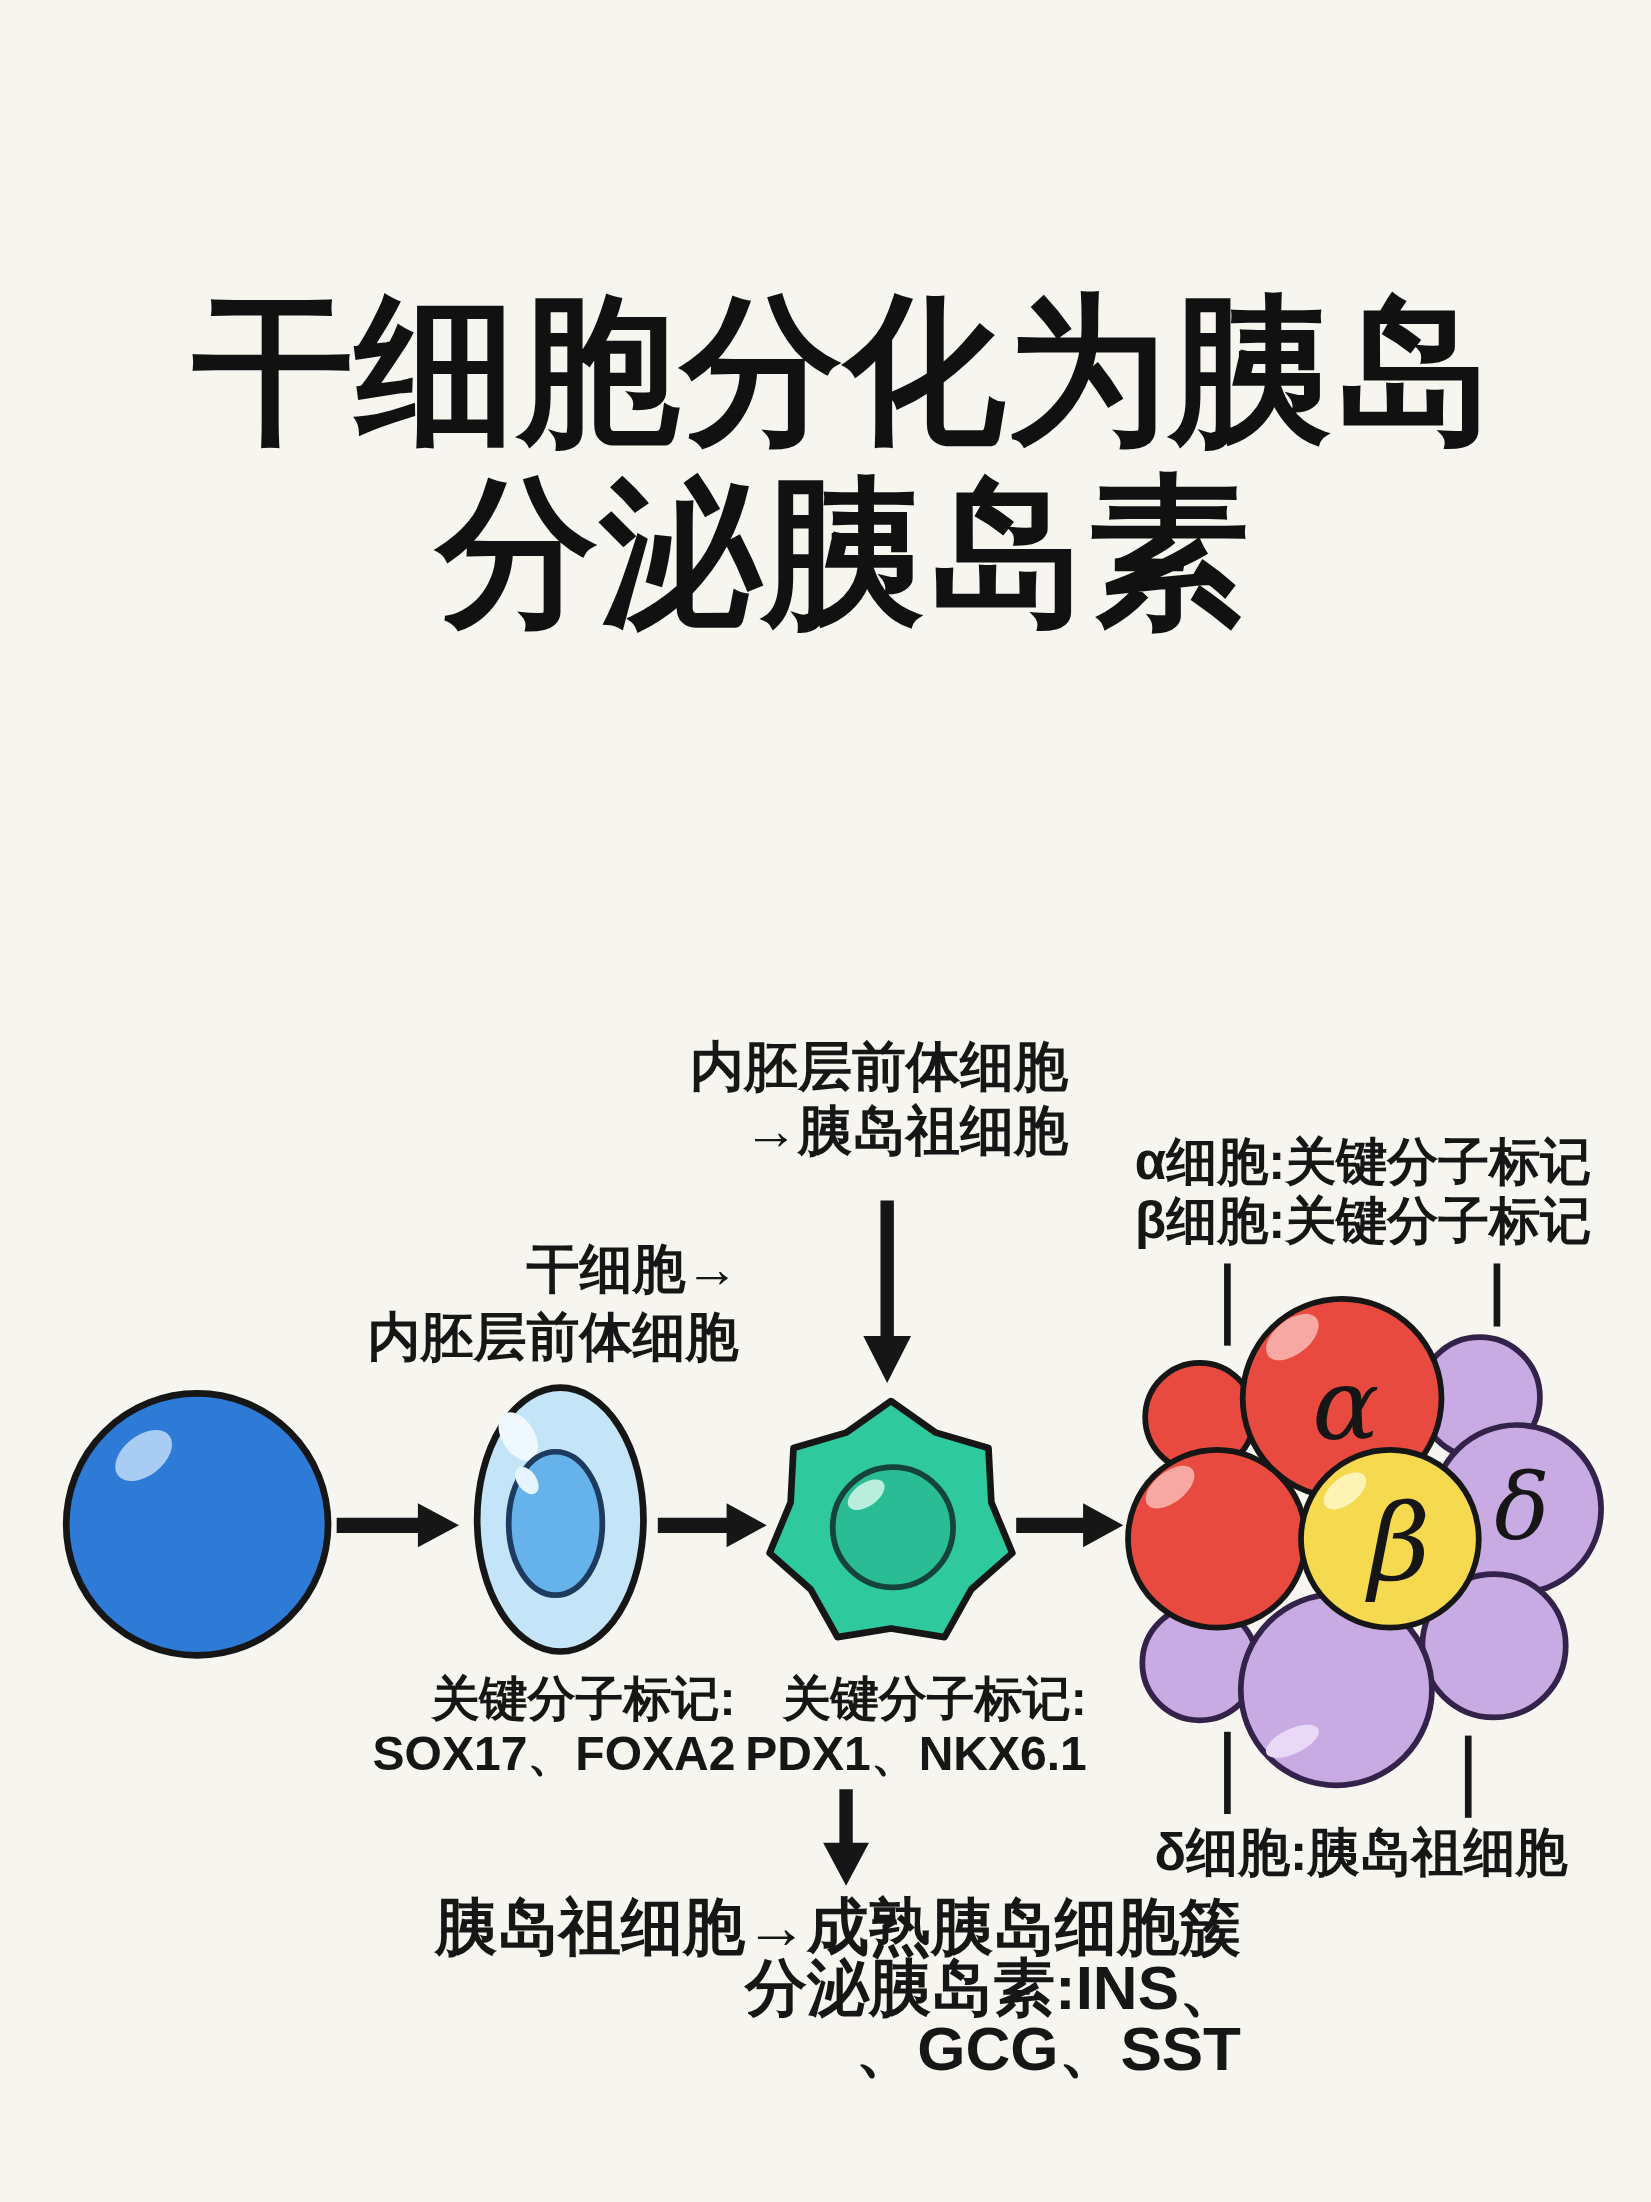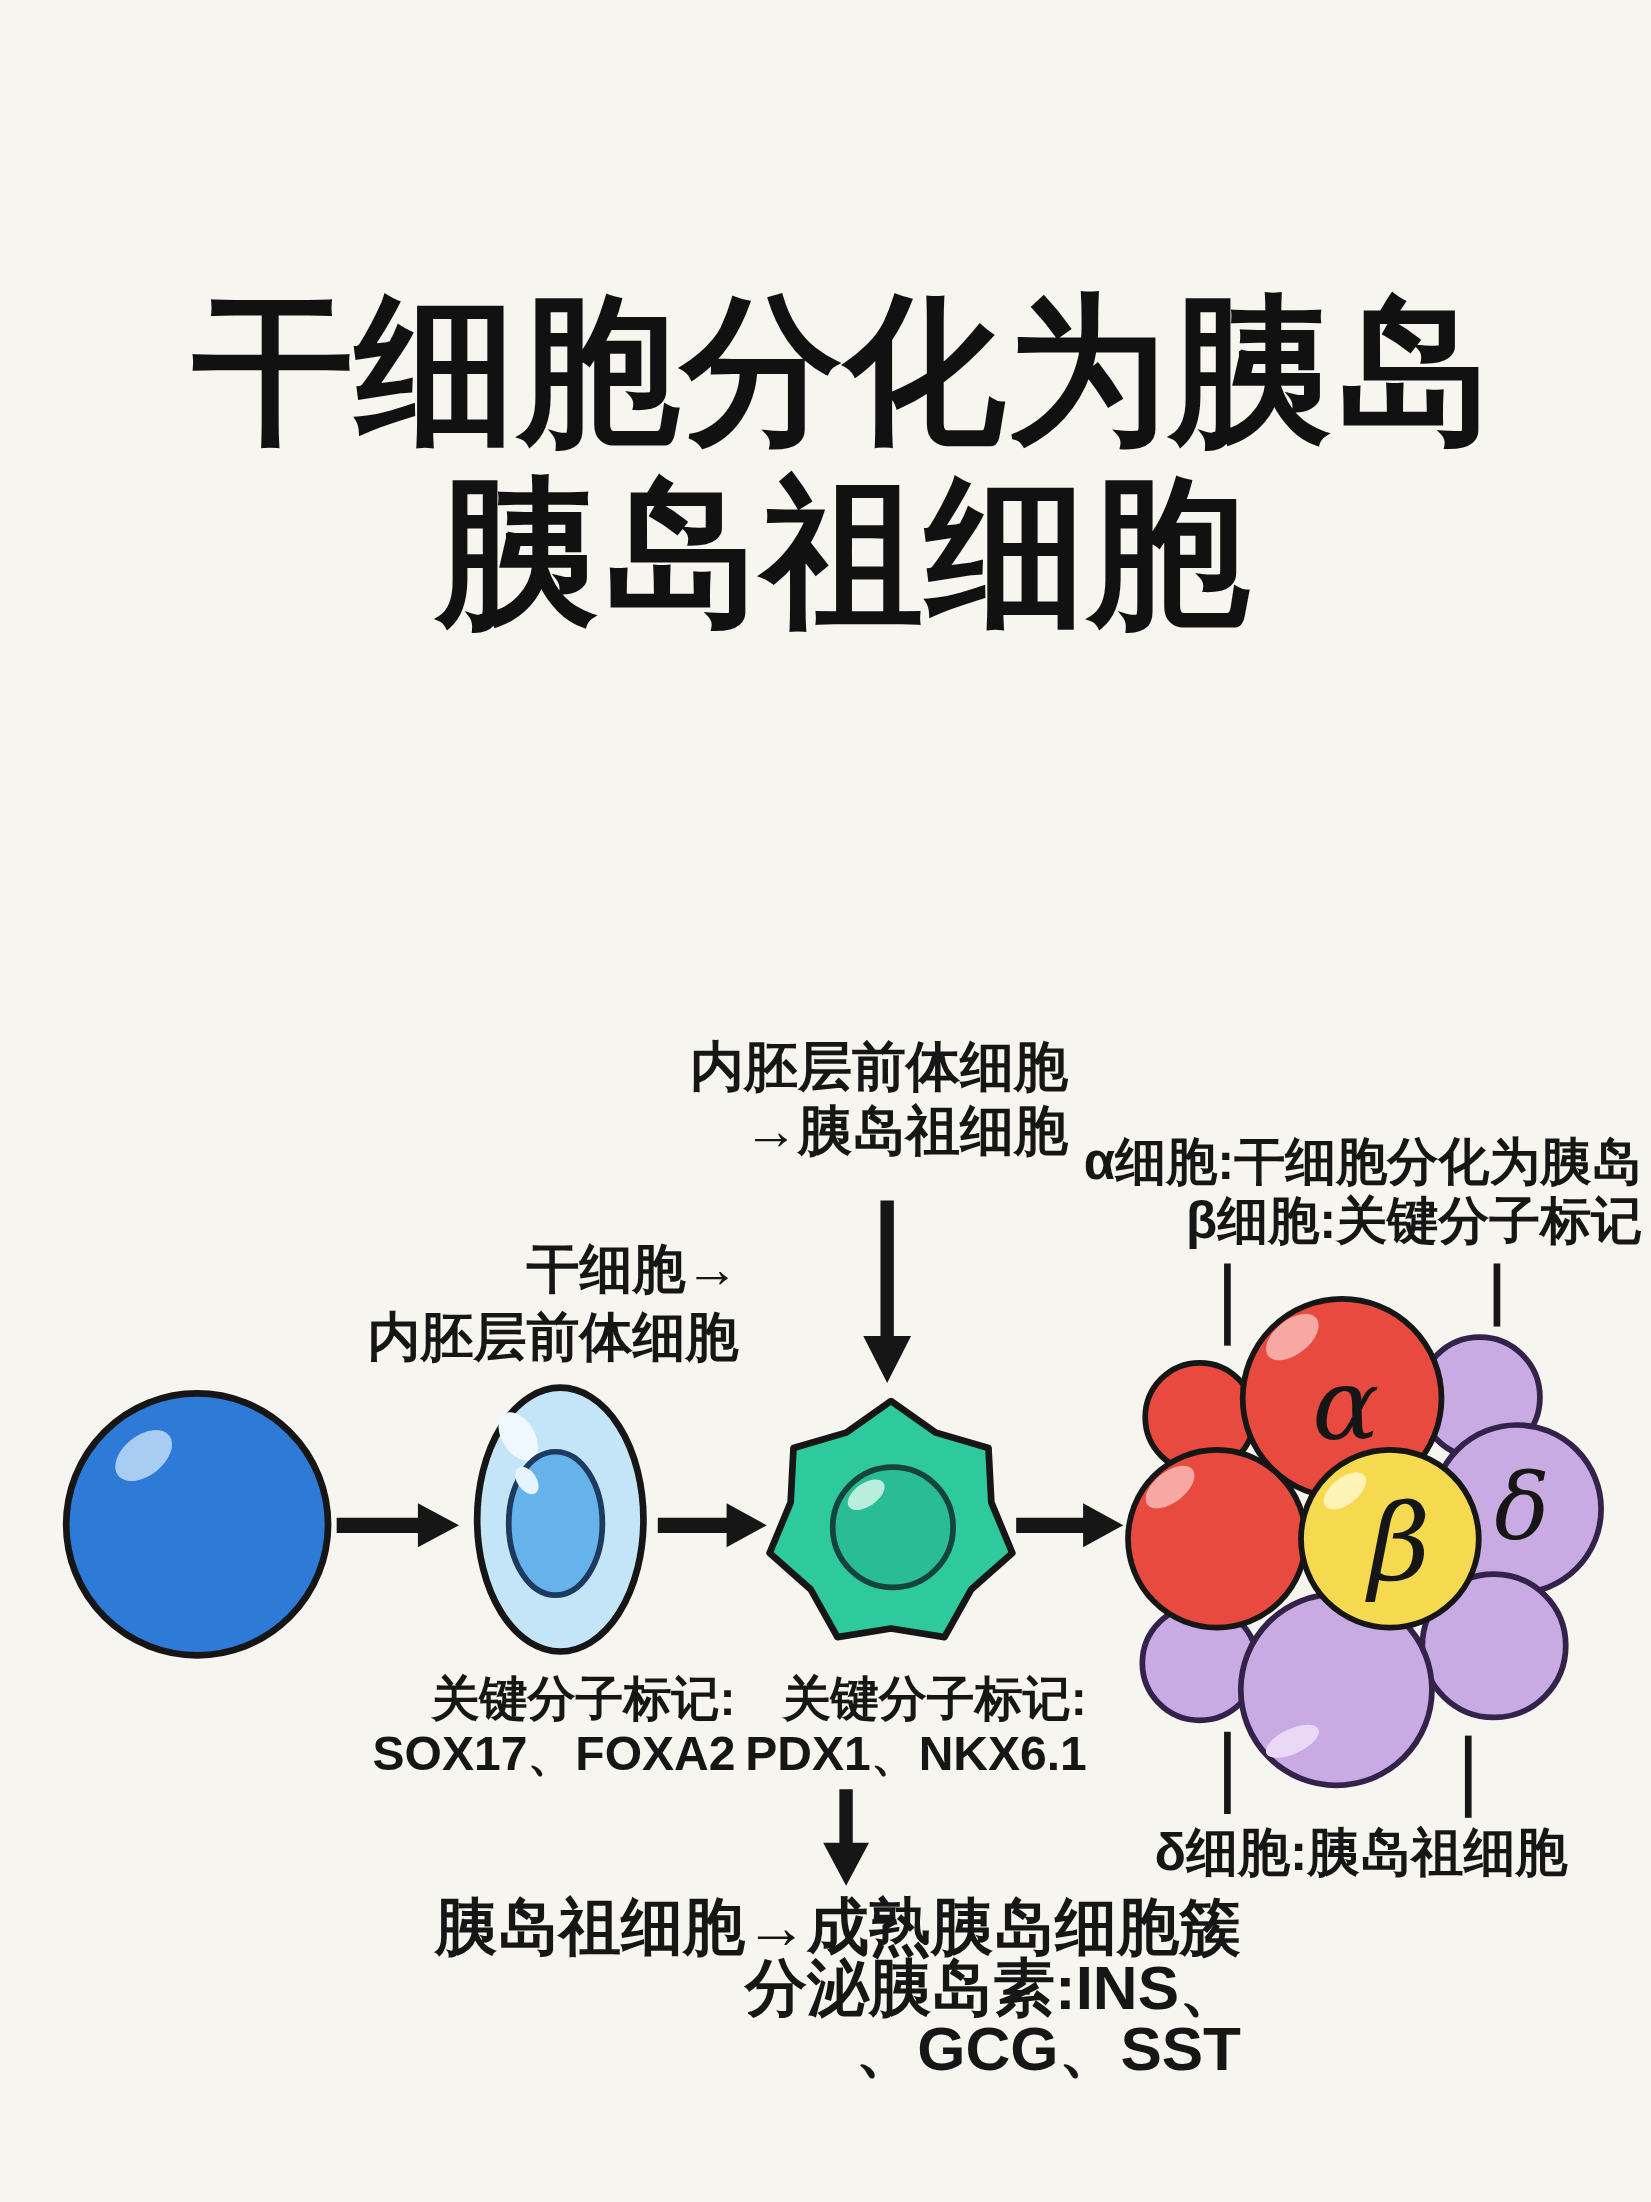--- a/index.html
+++ b/index.html
@@ -92,30 +92,30 @@
     <text x="1592" y="1610" text-anchor="middle" font-size="96" class="greek" fill="#161616">δ</text>
 
     <line x1="1284" y1="1812" x2="1284" y2="1898" stroke="#161616" stroke-width="7"></line>
     <line x1="1536" y1="1816" x2="1536" y2="1902" stroke="#161616" stroke-width="7"></line>
 
     <polygon points="878,1872 892,1872 892,1928 909,1928 885,1973 861,1928 878,1928" fill="#161616"></polygon>
   </svg>
 
   <div id="title">
     <div>干细胞分化为胰岛</div>
-    <div>胰岛祖细胞</div>
+    <div>分泌胰岛素</div>
   </div>
 
   <div id="stage2-label" class="lbl">
     <div>内胚层前体细胞</div>
     <div>→胰岛祖细胞</div>
   </div>
 
   <div id="alpha-beta-note" class="lbl">
-    <div>α细胞:干细胞分化为胰岛</div>
+    <div>α细胞:关键分子标记</div>
     <div>β细胞:关键分子标记</div>
   </div>
 
   <div id="stage1-label" class="lbl">
     <div>干细胞→</div>
     <div>内胚层前体细胞</div>
   </div>
 
   <div id="markers-stage1" class="lbl">
     <div>关键分子标记:</div>

